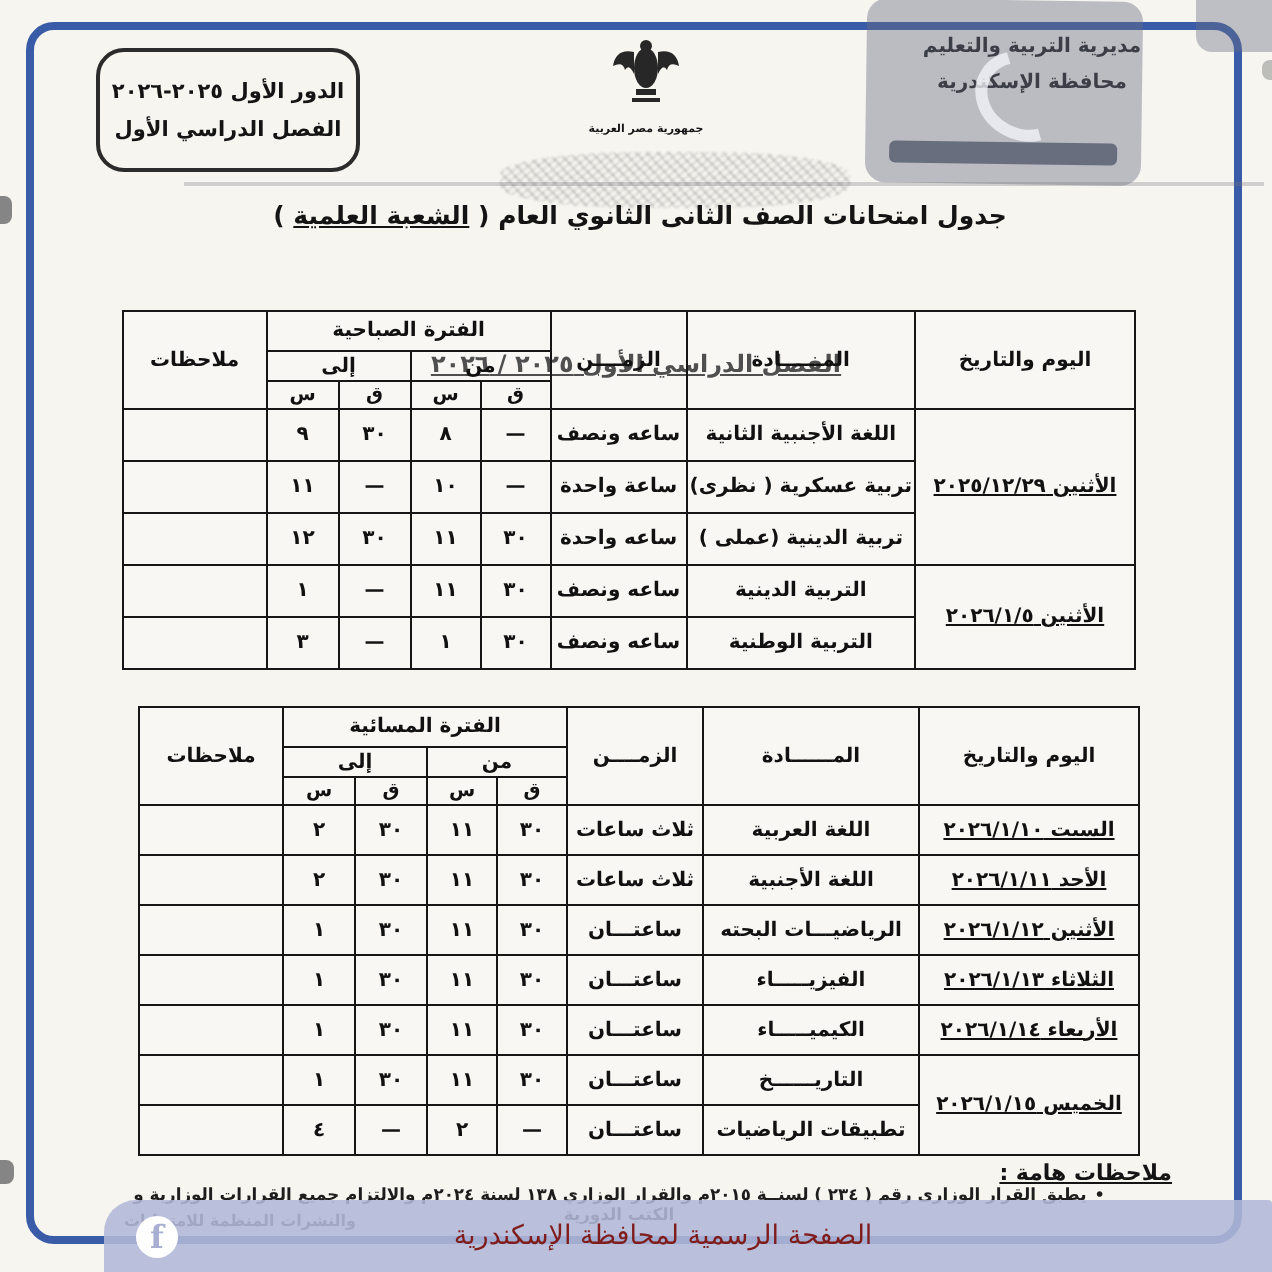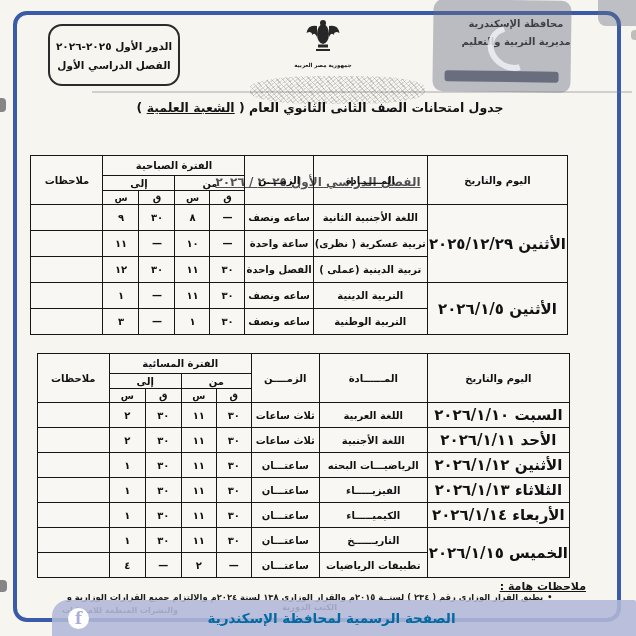--- a/index.html
+++ b/index.html
@@ -76,21 +76,21 @@
     padding:0 1px;font-size:10px;color:#111;overflow:hidden;white-space:nowrap;
   }
   .tbl1{position:absolute;right:68px;top:155px;z-index:2;}
   .tbl2{position:absolute;right:66px;top:353px;z-index:2;}
   .tbl1 tr.hr1,.tbl2 tr.hr1{height:20px;}
   .tbl1 tr.hr2,.tbl2 tr.hr2{height:15px;}
   .tbl1 tr.hr3,.tbl2 tr.hr3{height:14px;}
   .tbl1 tr.dr{height:26px;}
   .tbl2 tr.dr{height:25px;}
   th.small{font-size:9.5px;}
-  td.daycell{font-size:15px;}
+  td.daycell{font-size:10px;text-decoration:underline;}
   td.subj{font-size:10px;}
   
   .notes-title{
     position:absolute;right:50px;top:580px;font-weight:bold;font-size:11px;
     text-decoration:underline;z-index:2;
   }
   .note-line{
     position:absolute;right:74px;top:592px;width:505px;text-align:center;
     font-weight:bold;font-size:8.4px;color:#1d1d1d;z-index:2;
   }
@@ -109,41 +109,41 @@
   .fb-icon{
     width:21px;height:21px;border-radius:50%;background:#ffffff;
     color:#a9afd2;font-weight:bold;font-size:16px;line-height:21px;
     text-align:center;flex:0 0 auto;font-family:"DejaVu Serif",serif;
   }
   .fb-handle{
     color:#fff;font-weight:bold;font-size:13px;letter-spacing:1px;margin-left:9px;
     white-space:nowrap;
   }
   .fb-text{
-    color:#0369a1;font-weight:bold;font-size:13.5px;direction:rtl;
+    color:#7f1d1d;font-weight:normal;font-size:13.5px;direction:rtl;
     margin:8px auto;padding-right:48px;white-space:nowrap;
   }
   
   .artifact{position:absolute;background:rgba(40,40,45,.55);z-index:1;}
   .a1{left:0;top:98px;width:6px;height:14px;border-radius:0 4px 4px 0;}
   .a2{left:0;top:580px;width:7px;height:12px;border-radius:0 4px 4px 0;}
   .a3{right:0;top:30px;width:5px;height:10px;border-radius:4px 0 0 4px;opacity:.5;}
 </style>
 </head>
 <body>
 
 <div class="frame"></div>
 
 <div class="artifact a1"></div>
 <div class="artifact a2"></div>
 <div class="artifact a3"></div>
 
 <div class="dept">
+  <div>مديرية التربية والتعليم</div>
   <div>محافظة الإسكندرية</div>
-  <div>مديرية التربية والتعليم</div>
 </div>
 
 <div class="round-box">
   <div>الدور الأول ٢٠٢٥-٢٠٢٦</div>
   <div>الفصل الدراسي الأول</div>
 </div>
 
 <div class="emblem">
   <svg width="36" height="40" viewBox="0 0 36 40">
     <circle cx="18" cy="5" r="3" fill="#272727"></circle>
@@ -209,21 +209,21 @@
     <td class="subj">تربية عسكرية ( نظرى)</td>
     <td>ساعة واحدة</td>
     <td>—</td>
     <td>١٠</td>
     <td>—</td>
     <td>١١</td>
     <td></td>
   </tr>
   <tr class="dr">
     <td class="subj">تربية الدينية (عملى )</td>
-    <td>الفصل واحدة</td>
+    <td>ساعه واحدة</td>
     <td>٣٠</td>
     <td>١١</td>
     <td>٣٠</td>
     <td>١٢</td>
     <td></td>
   </tr>
   <tr class="dr">
     <td rowspan="2" class="daycell">الأثنين ٢٠٢٦/١/٥</td>
     <td class="subj">التربية الدينية</td>
     <td>ساعه ونصف</td>

